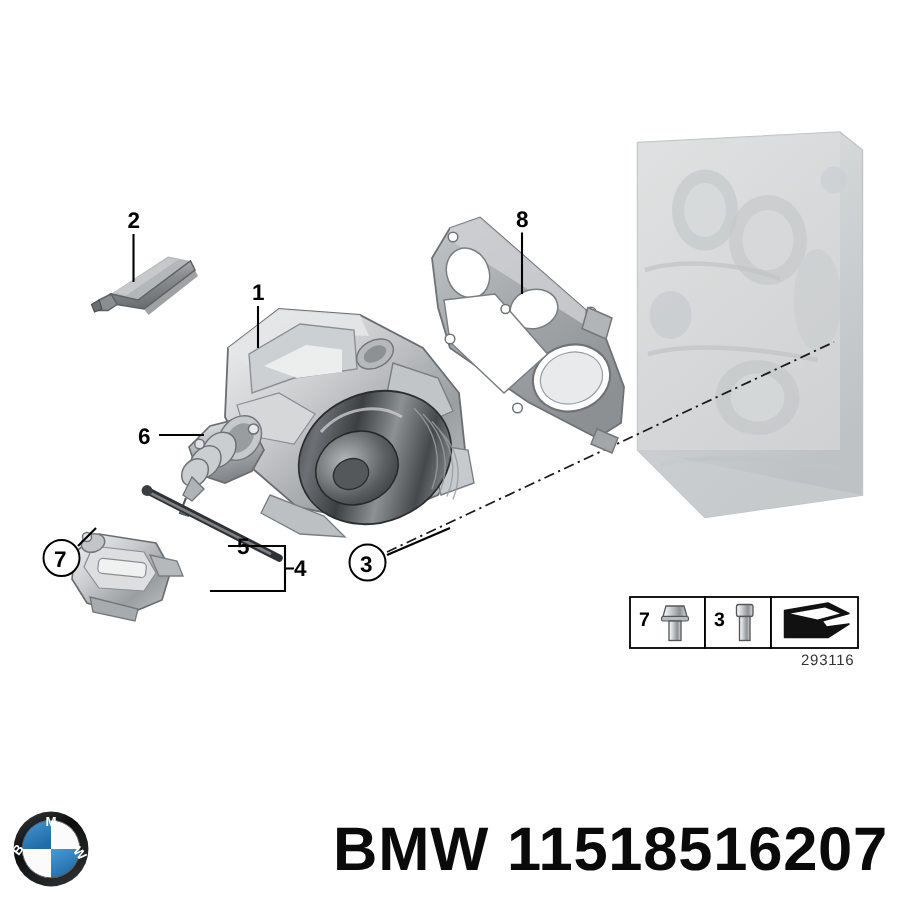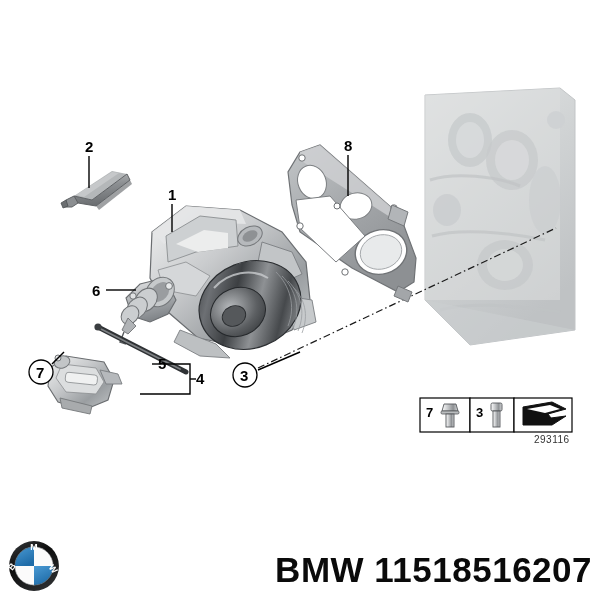--- a/index.html
+++ b/index.html
@@ -68,21 +68,21 @@
   .legend-box {
     stroke: #000000;
     stroke-width: 1.2;
     fill: #ffffff;
   }
   .footer-title {
     position: absolute;
     right: 8px;
     bottom: 10px;
     font-family: "Liberation Sans", sans-serif;
-    font-size: 35px;
+    font-size: 41px;
     font-weight: bold;
     color: #0a0a0a;
     letter-spacing: 0.5px;
     white-space: nowrap;
   }
   #bmw-logo {
     position: absolute;
     left: 8px;
     bottom: 8px;
     width: 52px;

